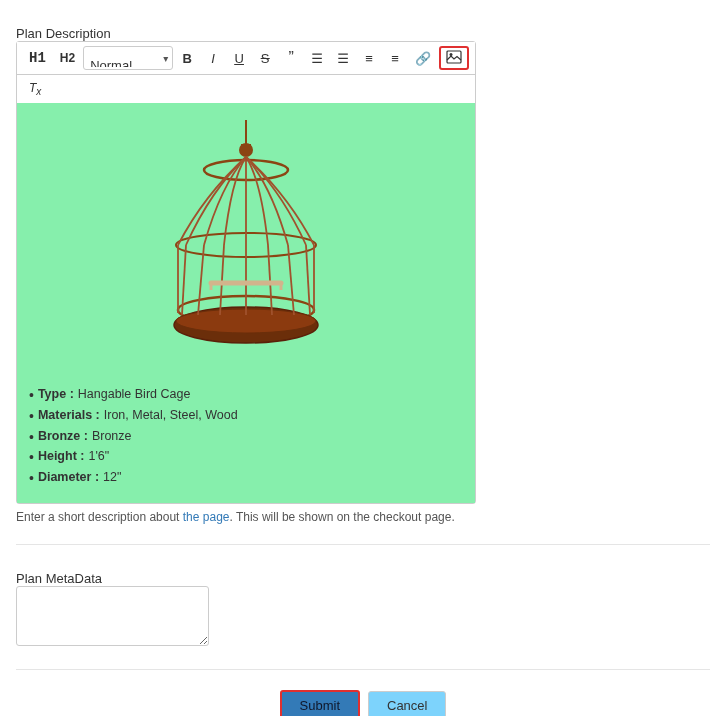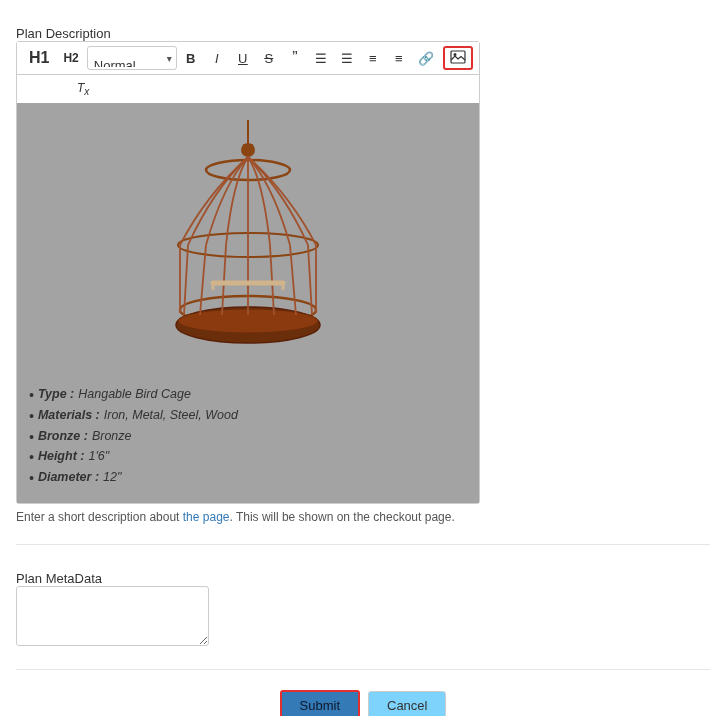--- a/index.html
+++ b/index.html
@@ -67,21 +67,22 @@
       height: 24px;
     }
 
     .toolbar-btn.active {
       border: 2px solid #e03030;
       background: #fff;
     }
 
     .toolbar-btn.h1-btn {
       font-weight: bold;
-      font-size: 16px;
+      font-size: 14px;
+      font-family: Liberation Mono, monospace;
     }
 
     .toolbar-btn.h2-btn {
       font-weight: bold;
       font-size: 12px;
     }
 
     .format-select-wrap {
       position: relative;
       display: inline-flex;
@@ -111,22 +112,21 @@
     .toolbar-row2 {
       display: flex;
       align-items: center;
       padding: 2px 6px;
       gap: 2px;
     }
 
     .editor-body {
       min-height: 380px;
       padding: 12px;
-      background: #a3a3a3;
-      font-style: italic;
+      background: #86efac;
     }
 
     .cage-image-container {
       display: flex;
       justify-content: center;
       margin-bottom: 12px;
     }
 
     
     .cage-svg {
@@ -281,21 +281,21 @@
                 <rect x="1" y="1" width="14" height="12" rx="1" stroke="#333" stroke-width="1.2" fill="none"></rect>
                 <circle cx="5" cy="4.5" r="1.5" fill="#333"></circle>
                 <path d="M1 10 L5 6 L8 9 L11 6.5 L15 10" stroke="#333" stroke-width="1.2" fill="none"></path>
               </svg>
             </span>
           </button>
         </div>
 
         <div class="toolbar-row2">
           <button class="toolbar-btn">
-            <span style="font-size:12px; font-style:italic;margin-left:48px;">T<sub>x</sub></span>
+            <span style="font-size:12px; font-style:italic;">T<sub>x</sub></span>
           </button>
         </div>
 
         <div class="editor-body" contenteditable="true" style="">
           <div class="cage-image-container">
 
             <svg class="cage-svg" viewBox="0 0 180 260" xmlns="http://www.w3.org/2000/svg">
 
               <line x1="90" y1="5" x2="90" y2="30" stroke="#8B4513" stroke-width="2"></line>
               <line x1="85" y1="30" x2="95" y2="30" stroke="#8B4513" stroke-width="2"></line>

